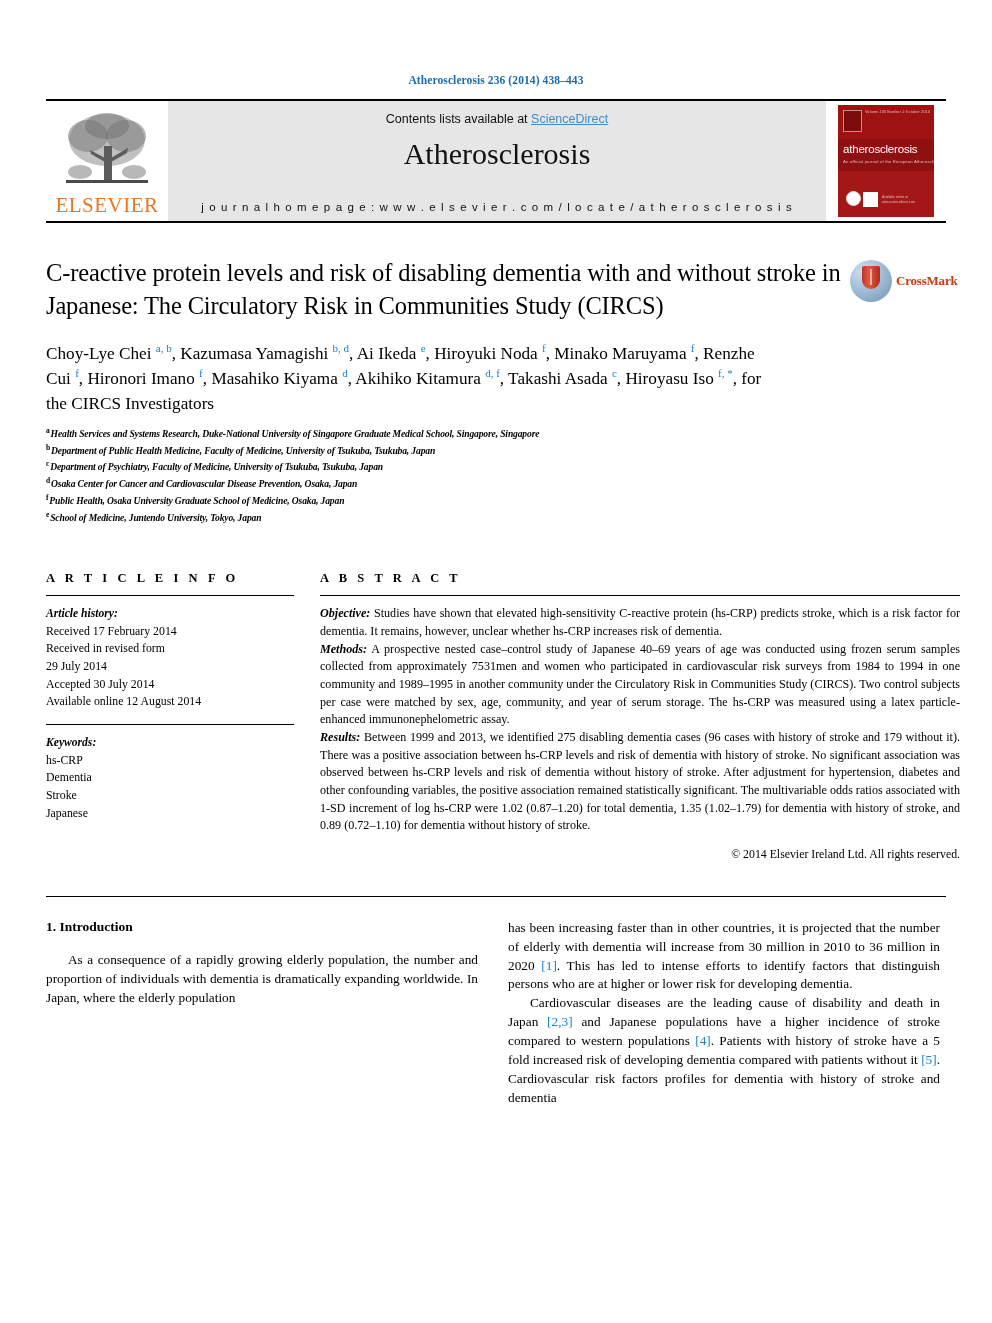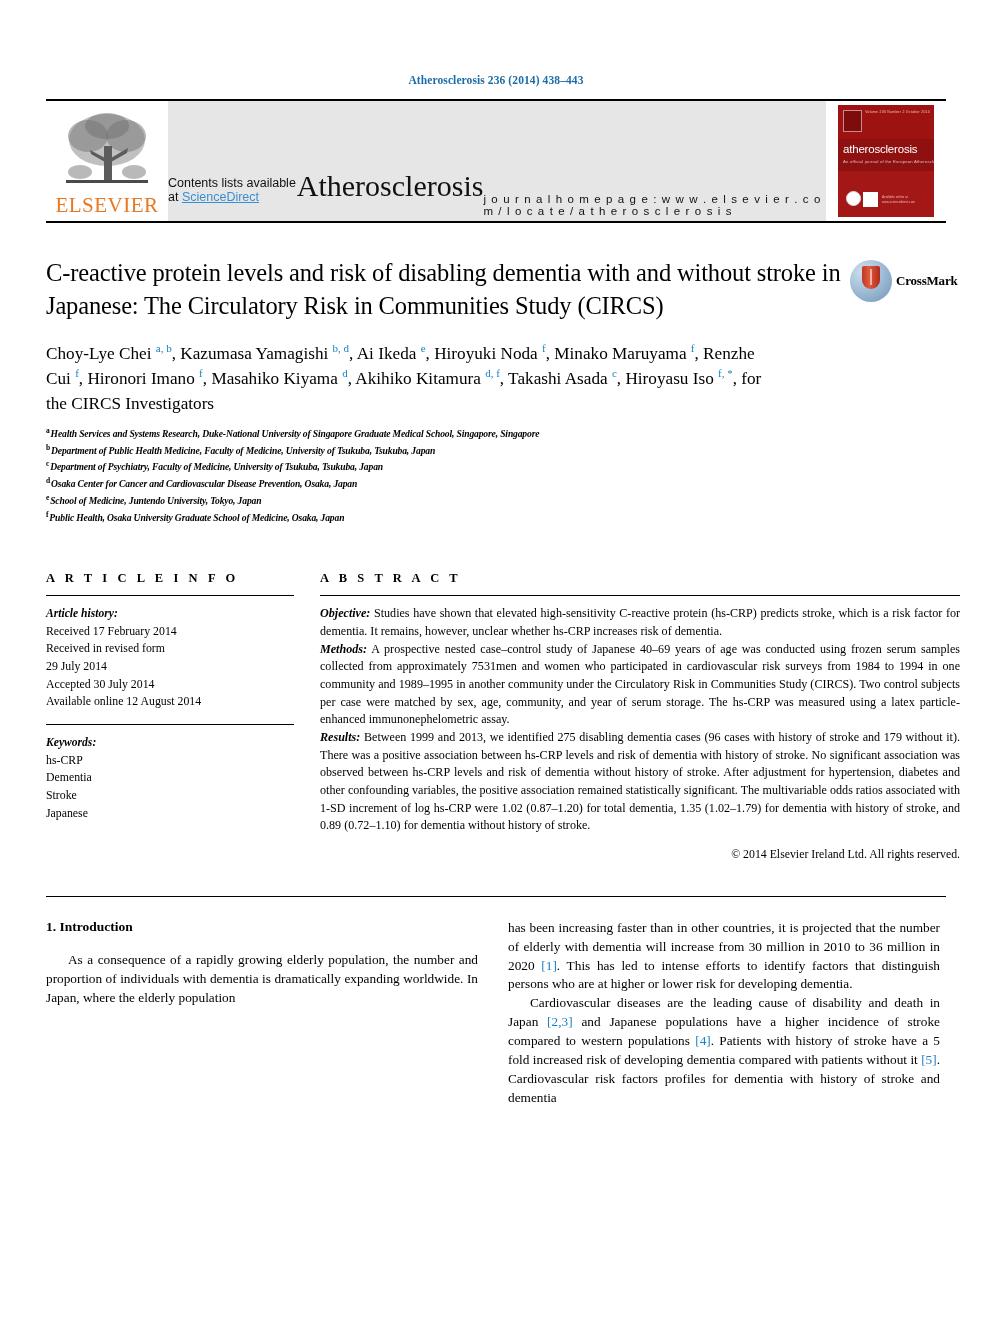--- a/index.html
+++ b/index.html
@@ -58,22 +58,22 @@
     font-size: 21px;
     letter-spacing: .5px;
     line-height: 1;
     margin-top: 1px;
     font-weight: 400;
   }
   .banner-center {
     flex: 1 1 auto;
     background: #e6e6e6;
     display: flex;
-    flex-direction: row;
-    align-items: flex-end;
+    flex-direction: column;
+    align-items: center;
     justify-content: center;
     padding: 6px 0 4px 0;
   }
   .contents-line {
     font-family: "Liberation Sans", sans-serif;
     font-size: 12.5px;
     color: #111;
     margin-bottom: 13px;
   }
   .contents-line .sd {
@@ -209,21 +209,21 @@
   .cm-shield:after {
     content:"";
     position:absolute; left: 50%; top: 3px;
     width: 1.5px; height: 16px; margin-left:-0.7px;
     background: rgba(255,255,255,.55);
   }
   .cm-text {
     font-family: "Liberation Serif", serif;
     font-weight: bold;
     font-size: 13px;
-    color: #000000;
+    color: #c2410c;
     letter-spacing: -0.2px;
   }
 
   
   .authors {
     margin: 18px 46px 0 46px;
     font-size: 17.2px;
     line-height: 1.46;
     width: 730px;
   }
@@ -398,22 +398,22 @@
     </div>
   </div>
 
   <div class="authors" id="authors">Choy-Lye Chei <sup>a, b</sup>, Kazumasa Yamagishi <sup>b, d</sup>, Ai Ikeda <sup>e</sup>, Hiroyuki Noda <sup>f</sup>, Minako Maruyama <sup>f</sup>, Renzhe Cui <sup>f</sup>, Hironori Imano <sup>f</sup>, Masahiko Kiyama <sup>d</sup>, Akihiko Kitamura <sup>d, f</sup>, Takashi Asada <sup>c</sup>, Hiroyasu Iso <sup>f, *</sup>, for the CIRCS Investigators</div>
 
   <div class="affiliations" id="affiliations">
       <div><span class="amark">a</span><span>Health Services and Systems Research, Duke-National University of Singapore Graduate Medical School, Singapore, Singapore</span></div>
       <div><span class="amark">b</span><span>Department of Public Health Medicine, Faculty of Medicine, University of Tsukuba, Tsukuba, Japan</span></div>
       <div><span class="amark">c</span><span>Department of Psychiatry, Faculty of Medicine, University of Tsukuba, Tsukuba, Japan</span></div>
       <div><span class="amark">d</span><span>Osaka Center for Cancer and Cardiovascular Disease Prevention, Osaka, Japan</span></div>
+      <div><span class="amark">f</span><span>Public Health, Osaka University Graduate School of Medicine, Osaka, Japan</span></div>
       <div><span class="amark">e</span><span>School of Medicine, Juntendo University, Tokyo, Japan</span></div>
-      <div><span class="amark">f</span><span>Public Health, Osaka University Graduate School of Medicine, Osaka, Japan</span></div>
     </div>
 
   <div class="info-abstract">
 
     <div class="col-info">
       <div class="sec-head">A R T I C L E  I N F O</div>
       <div class="rule"></div>
       <div class="info-label">Article history:</div>
       <div id="history-lines">
           <div class="info-line">Received 17 February 2014</div>

